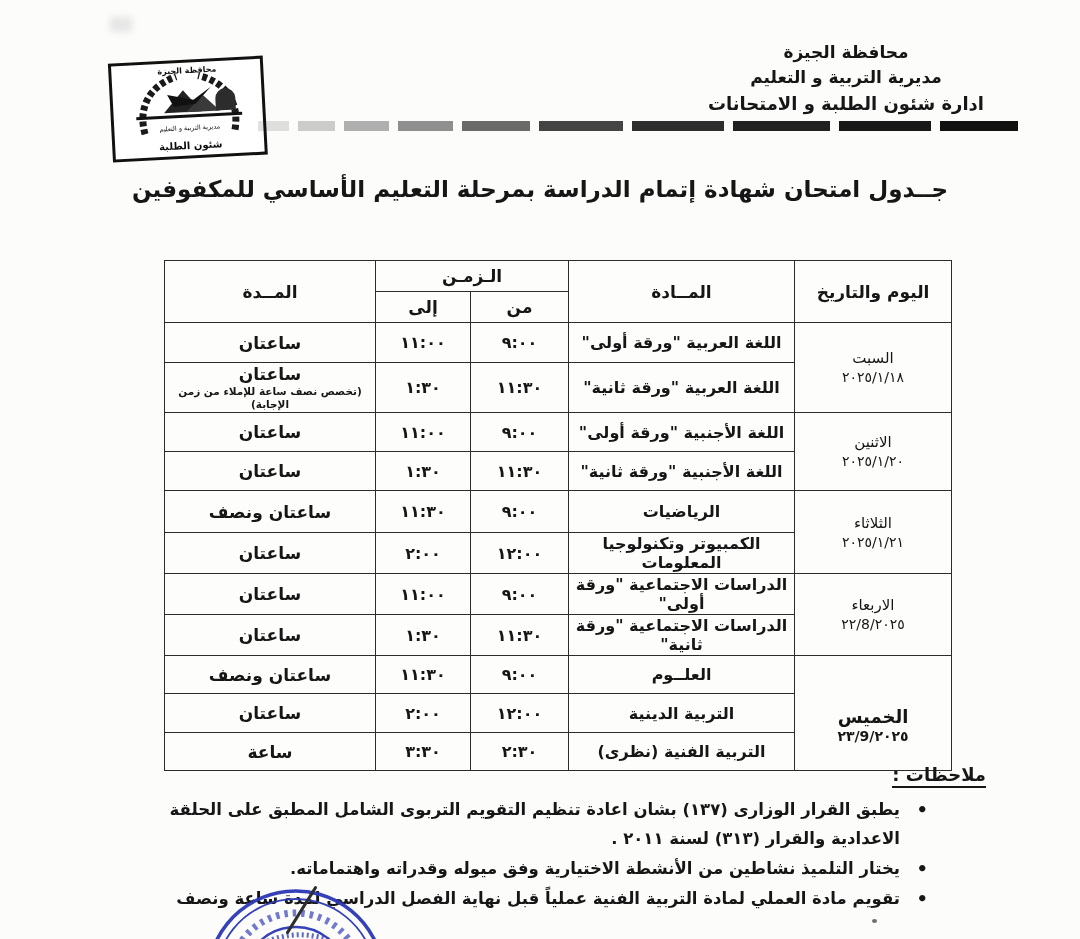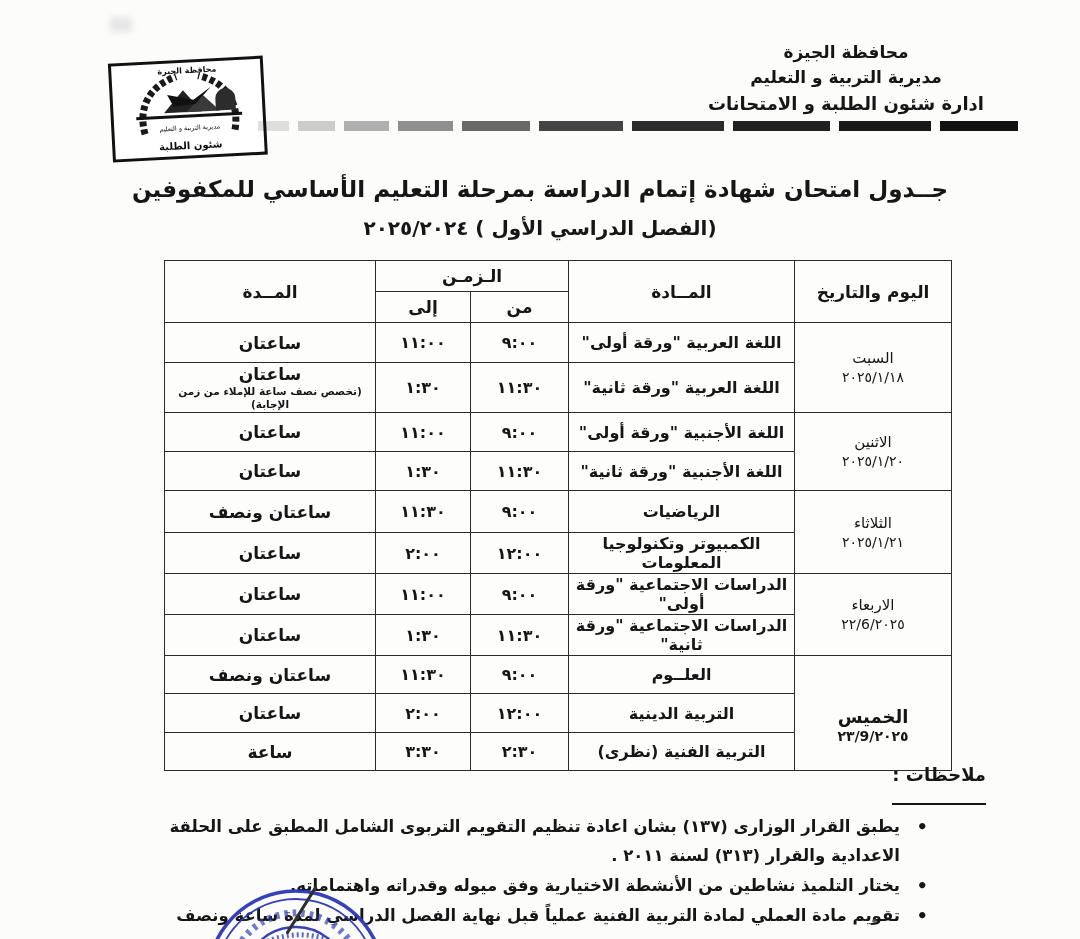--- a/index.html
+++ b/index.html
@@ -46,21 +46,21 @@
   td.day .d-name { line-height:20px; }
   td.day .d-date { font-size:14px; line-height:19px; letter-spacing:1px; }
   td.day.day-bold .d-name { font-weight:700; font-size:18px;margin-top:26px; }
   td.day.day-bold .d-date { font-weight:700; }
   .dur-note { font-size:10.5px; font-weight:700; line-height:13px; margin-top:1px; }
 
   
   .notes { position:absolute; top:764px; right:94px; width:872px; }
   .notes-heading {
     display:inline-block; font-size:18px; font-weight:700;
-    border-bottom:2.2px solid #161616; padding-bottom:18px; margin-bottom:7px;text-align:center;
+    border-bottom:2.2px solid #161616; padding-bottom:1px; margin-bottom:7px;text-align:center;
   }
   .notes ul { list-style:none; }
   .notes li {
     position:relative; padding-right:86px; font-size:16.5px; font-weight:700;
     line-height:29px; margin-bottom:1px;
   }
   .notes li::before { content:"•"; position:absolute; right:58px; top:0; font-size:18px; }
 
   
   .stamp { position:absolute; left:178px; top:882px; opacity:.95; }
@@ -112,21 +112,20 @@
     <div class="seg" style="width:86px; opacity:.78"></div>
     <div class="seg" style="width:70px; opacity:.62"></div>
     <div class="seg" style="width:56px; opacity:.46"></div>
     <div class="seg" style="width:46px; opacity:.32"></div>
     <div class="seg" style="width:38px; opacity:.2"></div>
     <div class="seg" style="width:32px; opacity:.12"></div>
   </div>
 
   <div class="title-block">
     <div class="title-main">جــدول امتحان شهادة إتمام الدراسة بمرحلة التعليم الأساسي للمكفوفين</div>
-    <div class="title-sub">(الفصل الدراسي الأول ) ٢٠٢٥/٢٠٢٤</div>
   </div>
 
   <div class="sched-wrap">
     <table class="sched" dir="rtl">
       <colgroup>
         <col style="width:157px">
           <col style="width:226px">
           <col style="width:98px">
           <col style="width:95px">
           <col style="width:211px">
@@ -195,21 +194,21 @@
         <tr style="height:41px">
           <td class="sub">الكمبيوتر وتكنولوجيا المعلومات</td>
           <td class="tm">١٢:٠٠</td>
           <td class="tm">٢:٠٠</td>
           <td class="dur">ساعتان</td>
         </tr>
 
         <tr style="height:39px">
           <td class="day" rowspan="2">
             <div class="d-name">الاربعاء</div>
-            <div class="d-date">٢٠٢٥/6/٢٢</div>
+            <div class="d-date">٢٠٢٥/8/٢٢</div>
           </td>
           <td class="sub">الدراسات الاجتماعية "ورقة أولى"</td>
           <td class="tm">٩:٠٠</td>
           <td class="tm">١١:٠٠</td>
           <td class="dur">ساعتان</td>
         </tr>
         <tr style="height:39px">
           <td class="sub">الدراسات الاجتماعية "ورقة ثانية"</td>
           <td class="tm">١١:٣٠</td>
           <td class="tm">١:٣٠</td>

